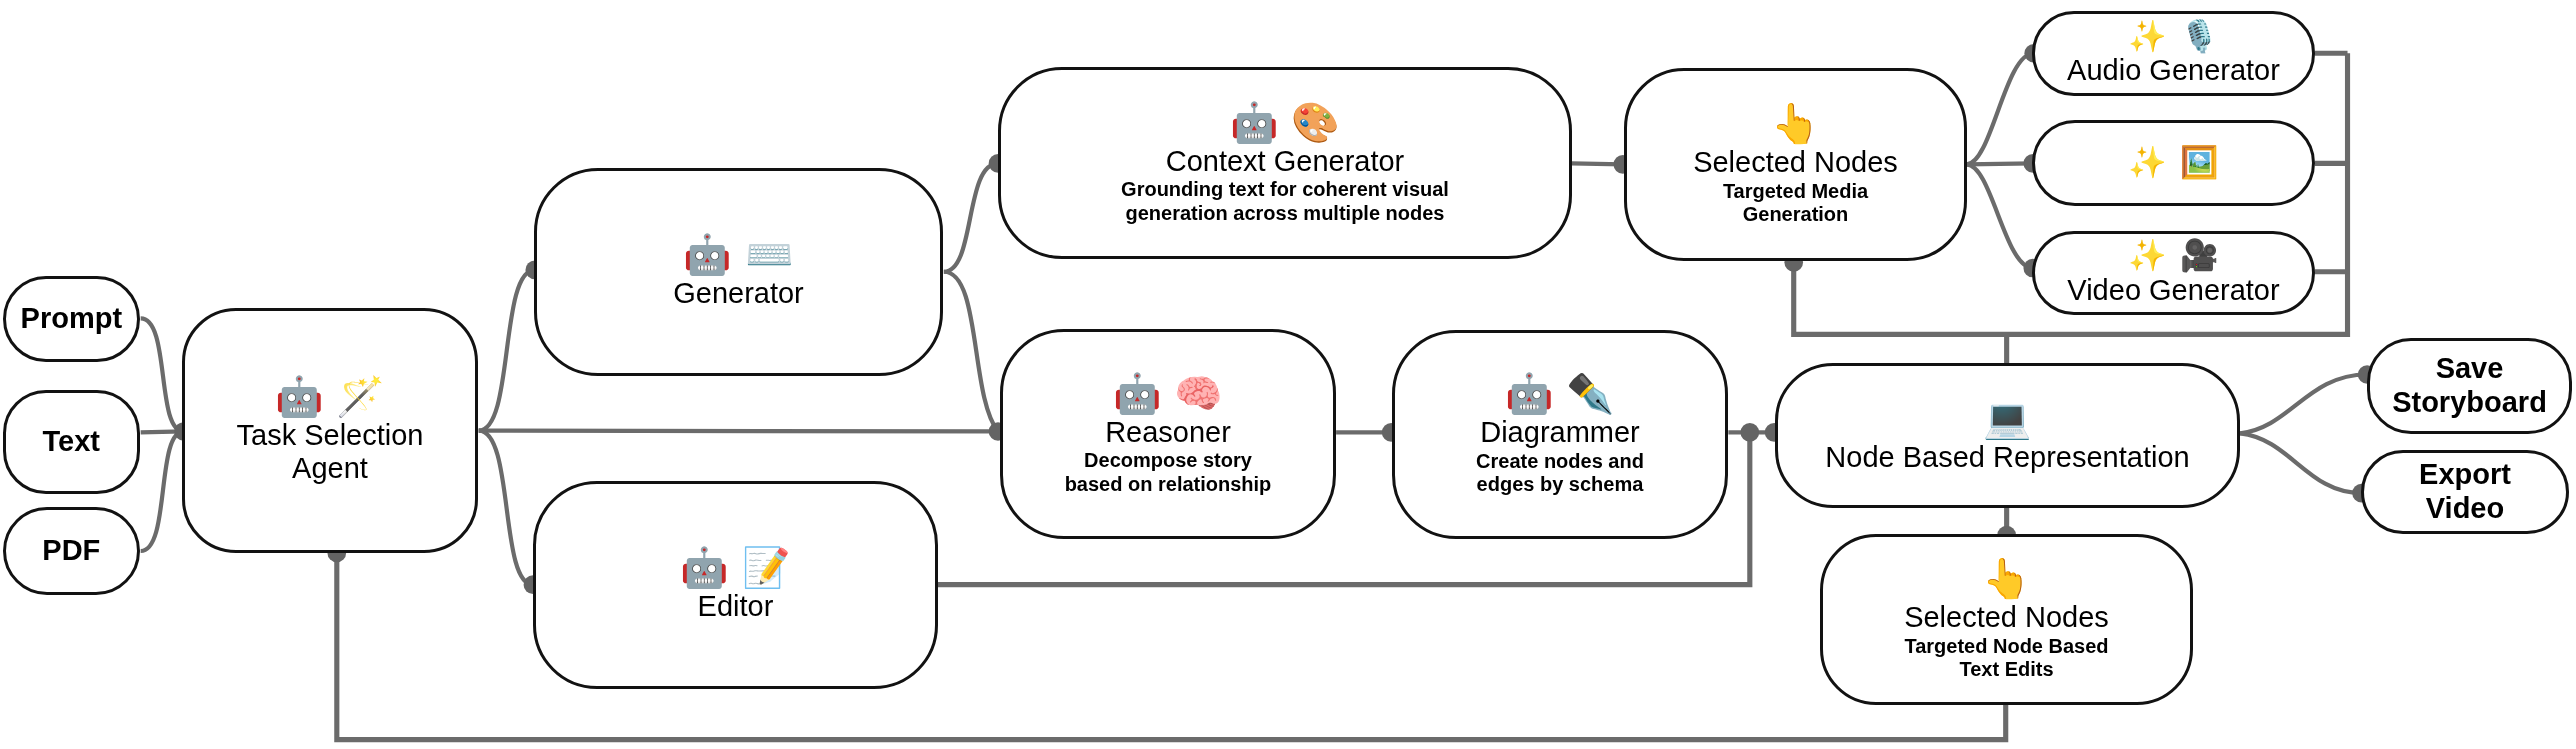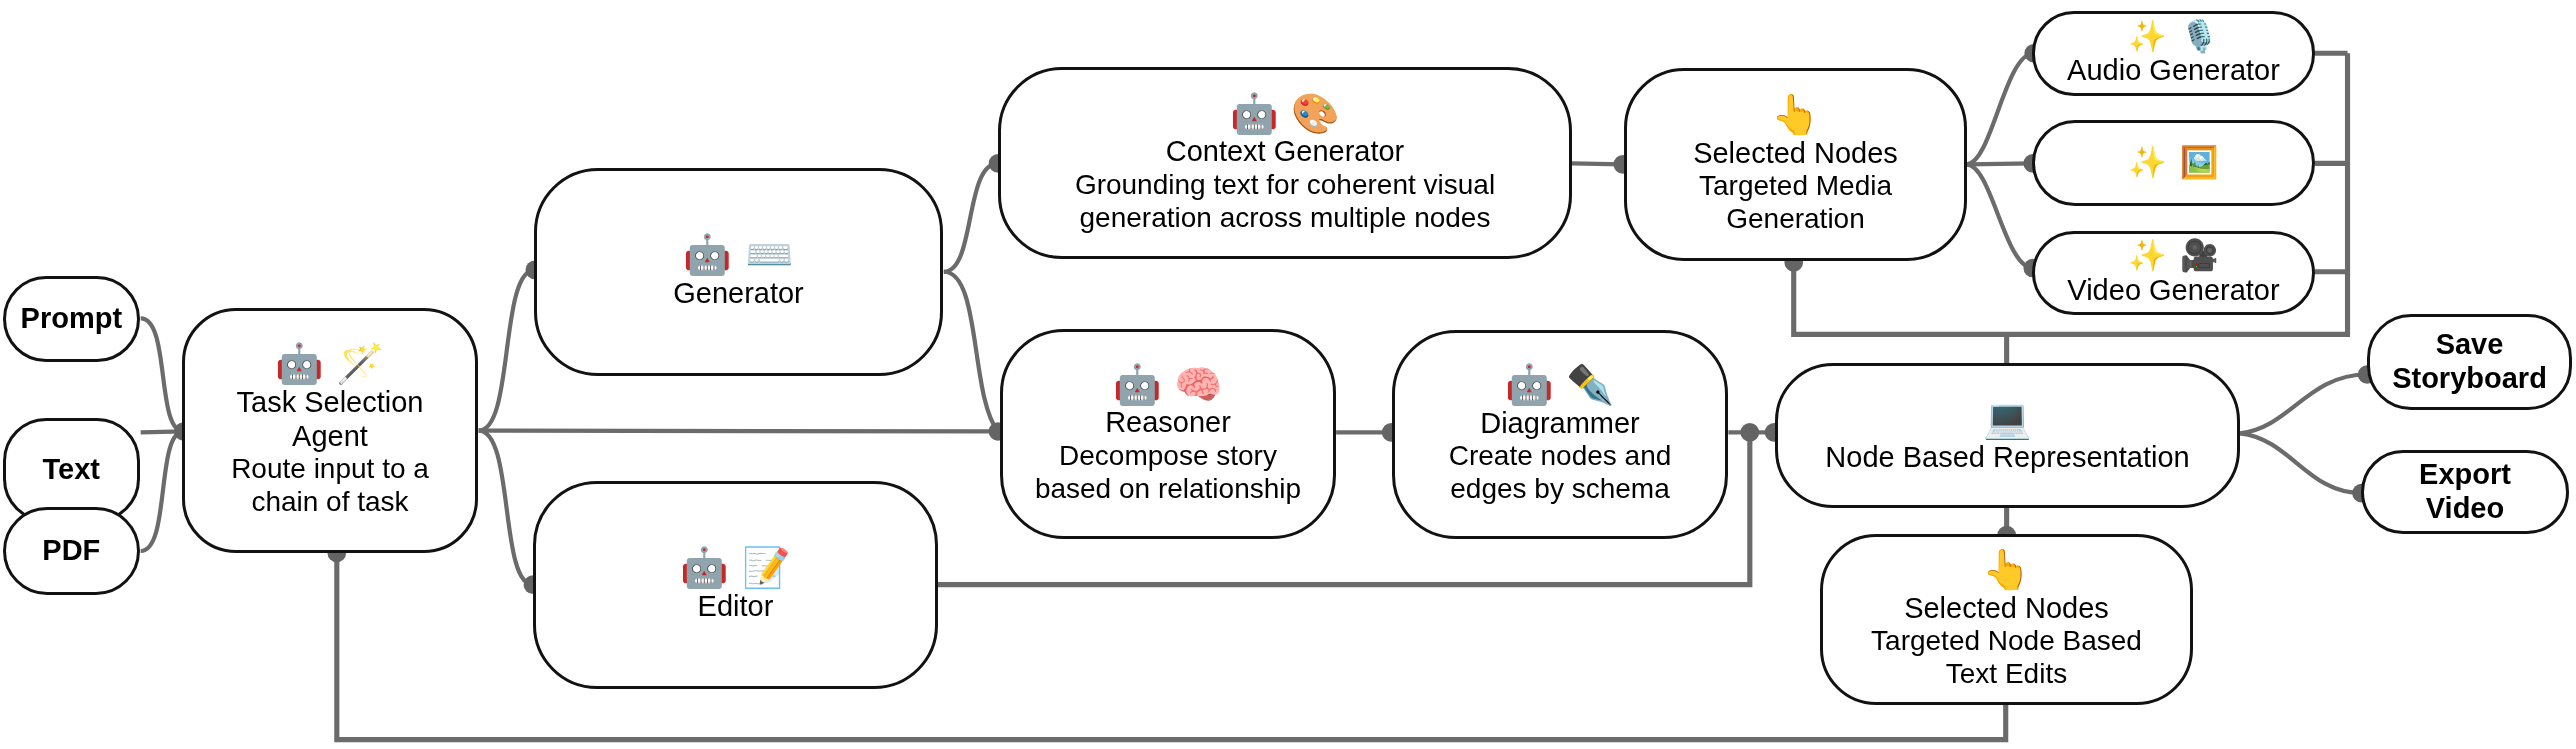--- a/index.html
+++ b/index.html
@@ -40,22 +40,22 @@
   }
   .node .icons .ic { margin: 0 6.5px; }
   .node.leaf .icons { font-size: 31px; }
   .node .title {
     font-weight: normal;
     font-size: 29px;
     line-height: 1.16;
     white-space: pre-line;
   }
   .node .subtitle {
-    font-weight: normal;
-    font-size: 28px;
+    font-weight: bold;
+    font-size: 20px;
     line-height: 1.17;
     white-space: pre-line;
   }
   .node.plain .title { font-weight: bold; font-size: 29px; }
 </style>
 </head>
 <body>
 
 <div class="canvas">
 
@@ -110,32 +110,30 @@
     <circle cx="2534" cy="401" r="10"></circle>
     <circle cx="2528" cy="528" r="10"></circle>
     <circle cx="2148" cy="573" r="10"></circle>
     <circle cx="360" cy="592" r="10"></circle>
   </svg>
 
   <div id="nodes-layer">
       <div class="node plain" style="left: 2.8px; top: 276px; width: 137px; height: 86px; border-radius: 43px;">
         <div class="title">Prompt</div>
       </div>
-      <div class="node plain" style="left: 2.8px; top: 390px; width: 137px; height: 104px; border-radius: 43px; margin-top: 28px;">
+      <div class="node plain" style="left: 2.8px; top: 390px; width: 137px; height: 104px; border-radius: 43px;">
         <div class="title">Text</div>
       </div>
       <div class="node plain" style="left: 2.8px; top: 507px; width: 137px; height: 88px; border-radius: 44px;">
         <div class="title">PDF</div>
       </div>
       <div class="node" style="left: 182px; top: 308px; width: 296px; height: 245px; border-radius: 54px;">
         <div class="icons"><span class="ic">🤖</span><span class="ic">🪄</span></div>
         <div class="title">Task Selection
 Agent</div>
-        <div class="subtitle">Route input to a
-chain of task</div>
       </div>
       <div class="node" style="left: 534px; top: 168px; width: 409px; height: 208px; border-radius: 64px;">
         <div class="icons"><span class="ic">🤖</span><span class="ic">⌨️</span></div>
         <div class="title">Generator</div>
       </div>
       <div class="node" style="left: 998px; top: 67px; width: 574px; height: 192px; border-radius: 64px;">
         <div class="icons"><span class="ic">🤖</span><span class="ic">🎨</span></div>
         <div class="title">Context Generator</div>
         <div class="subtitle">Grounding text for coherent visual
 generation across multiple nodes</div>
@@ -176,21 +174,21 @@
       <div class="node" style="left: 1775px; top: 363px; width: 465px; height: 145px; border-radius: 58px;">
         <div class="icons"><span class="ic">💻</span></div>
         <div class="title">Node Based Representation</div>
       </div>
       <div class="node" style="left: 1820px; top: 534px; width: 373px; height: 171px; border-radius: 56px;">
         <div class="icons"><span class="ic">👆</span></div>
         <div class="title">Selected Nodes</div>
         <div class="subtitle">Targeted Node Based
 Text Edits</div>
       </div>
-      <div class="node plain" style="left: 2367px; top: 314px; width: 205px; height: 96px; border-radius: 44px;">
+      <div class="node plain" style="left: 2367px; top: 338px; width: 205px; height: 96px; border-radius: 44px;">
         <div class="title">Save
 Storyboard</div>
       </div>
       <div class="node plain" style="left: 2361px; top: 450px; width: 208px; height: 84px; border-radius: 42px;">
         <div class="title">Export
 Video</div>
       </div>
     </div>
 </div>
 

